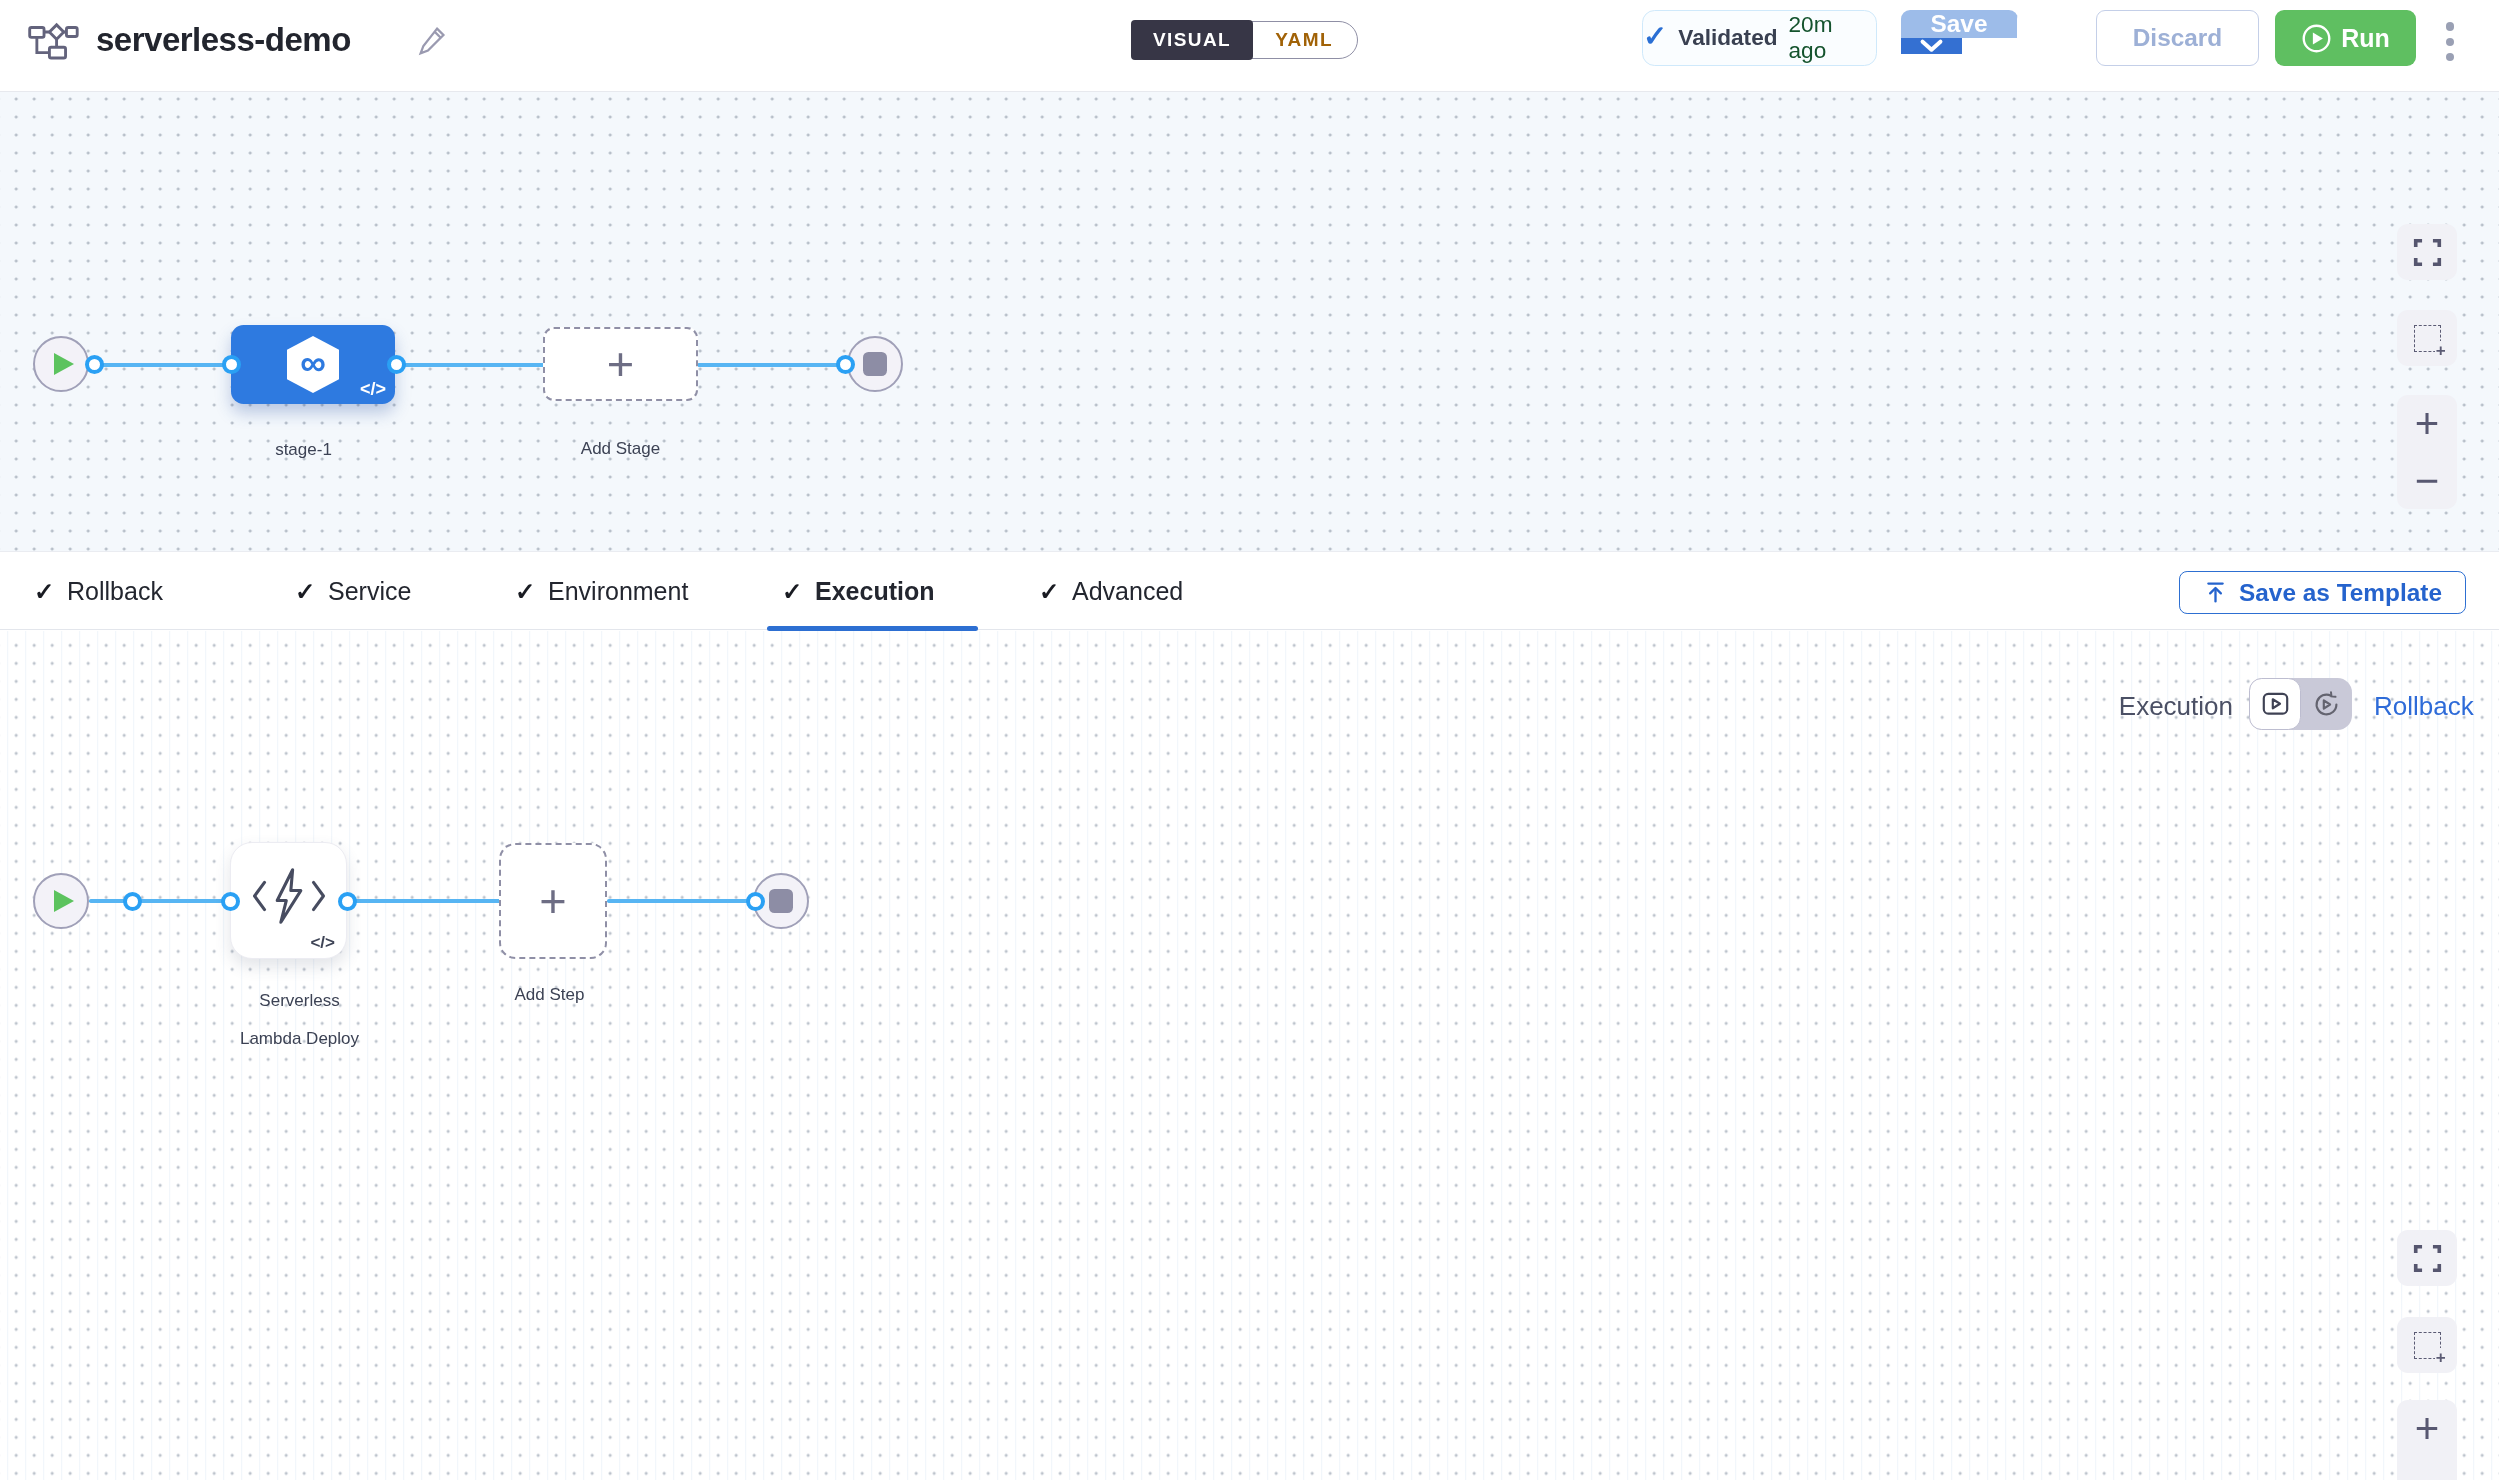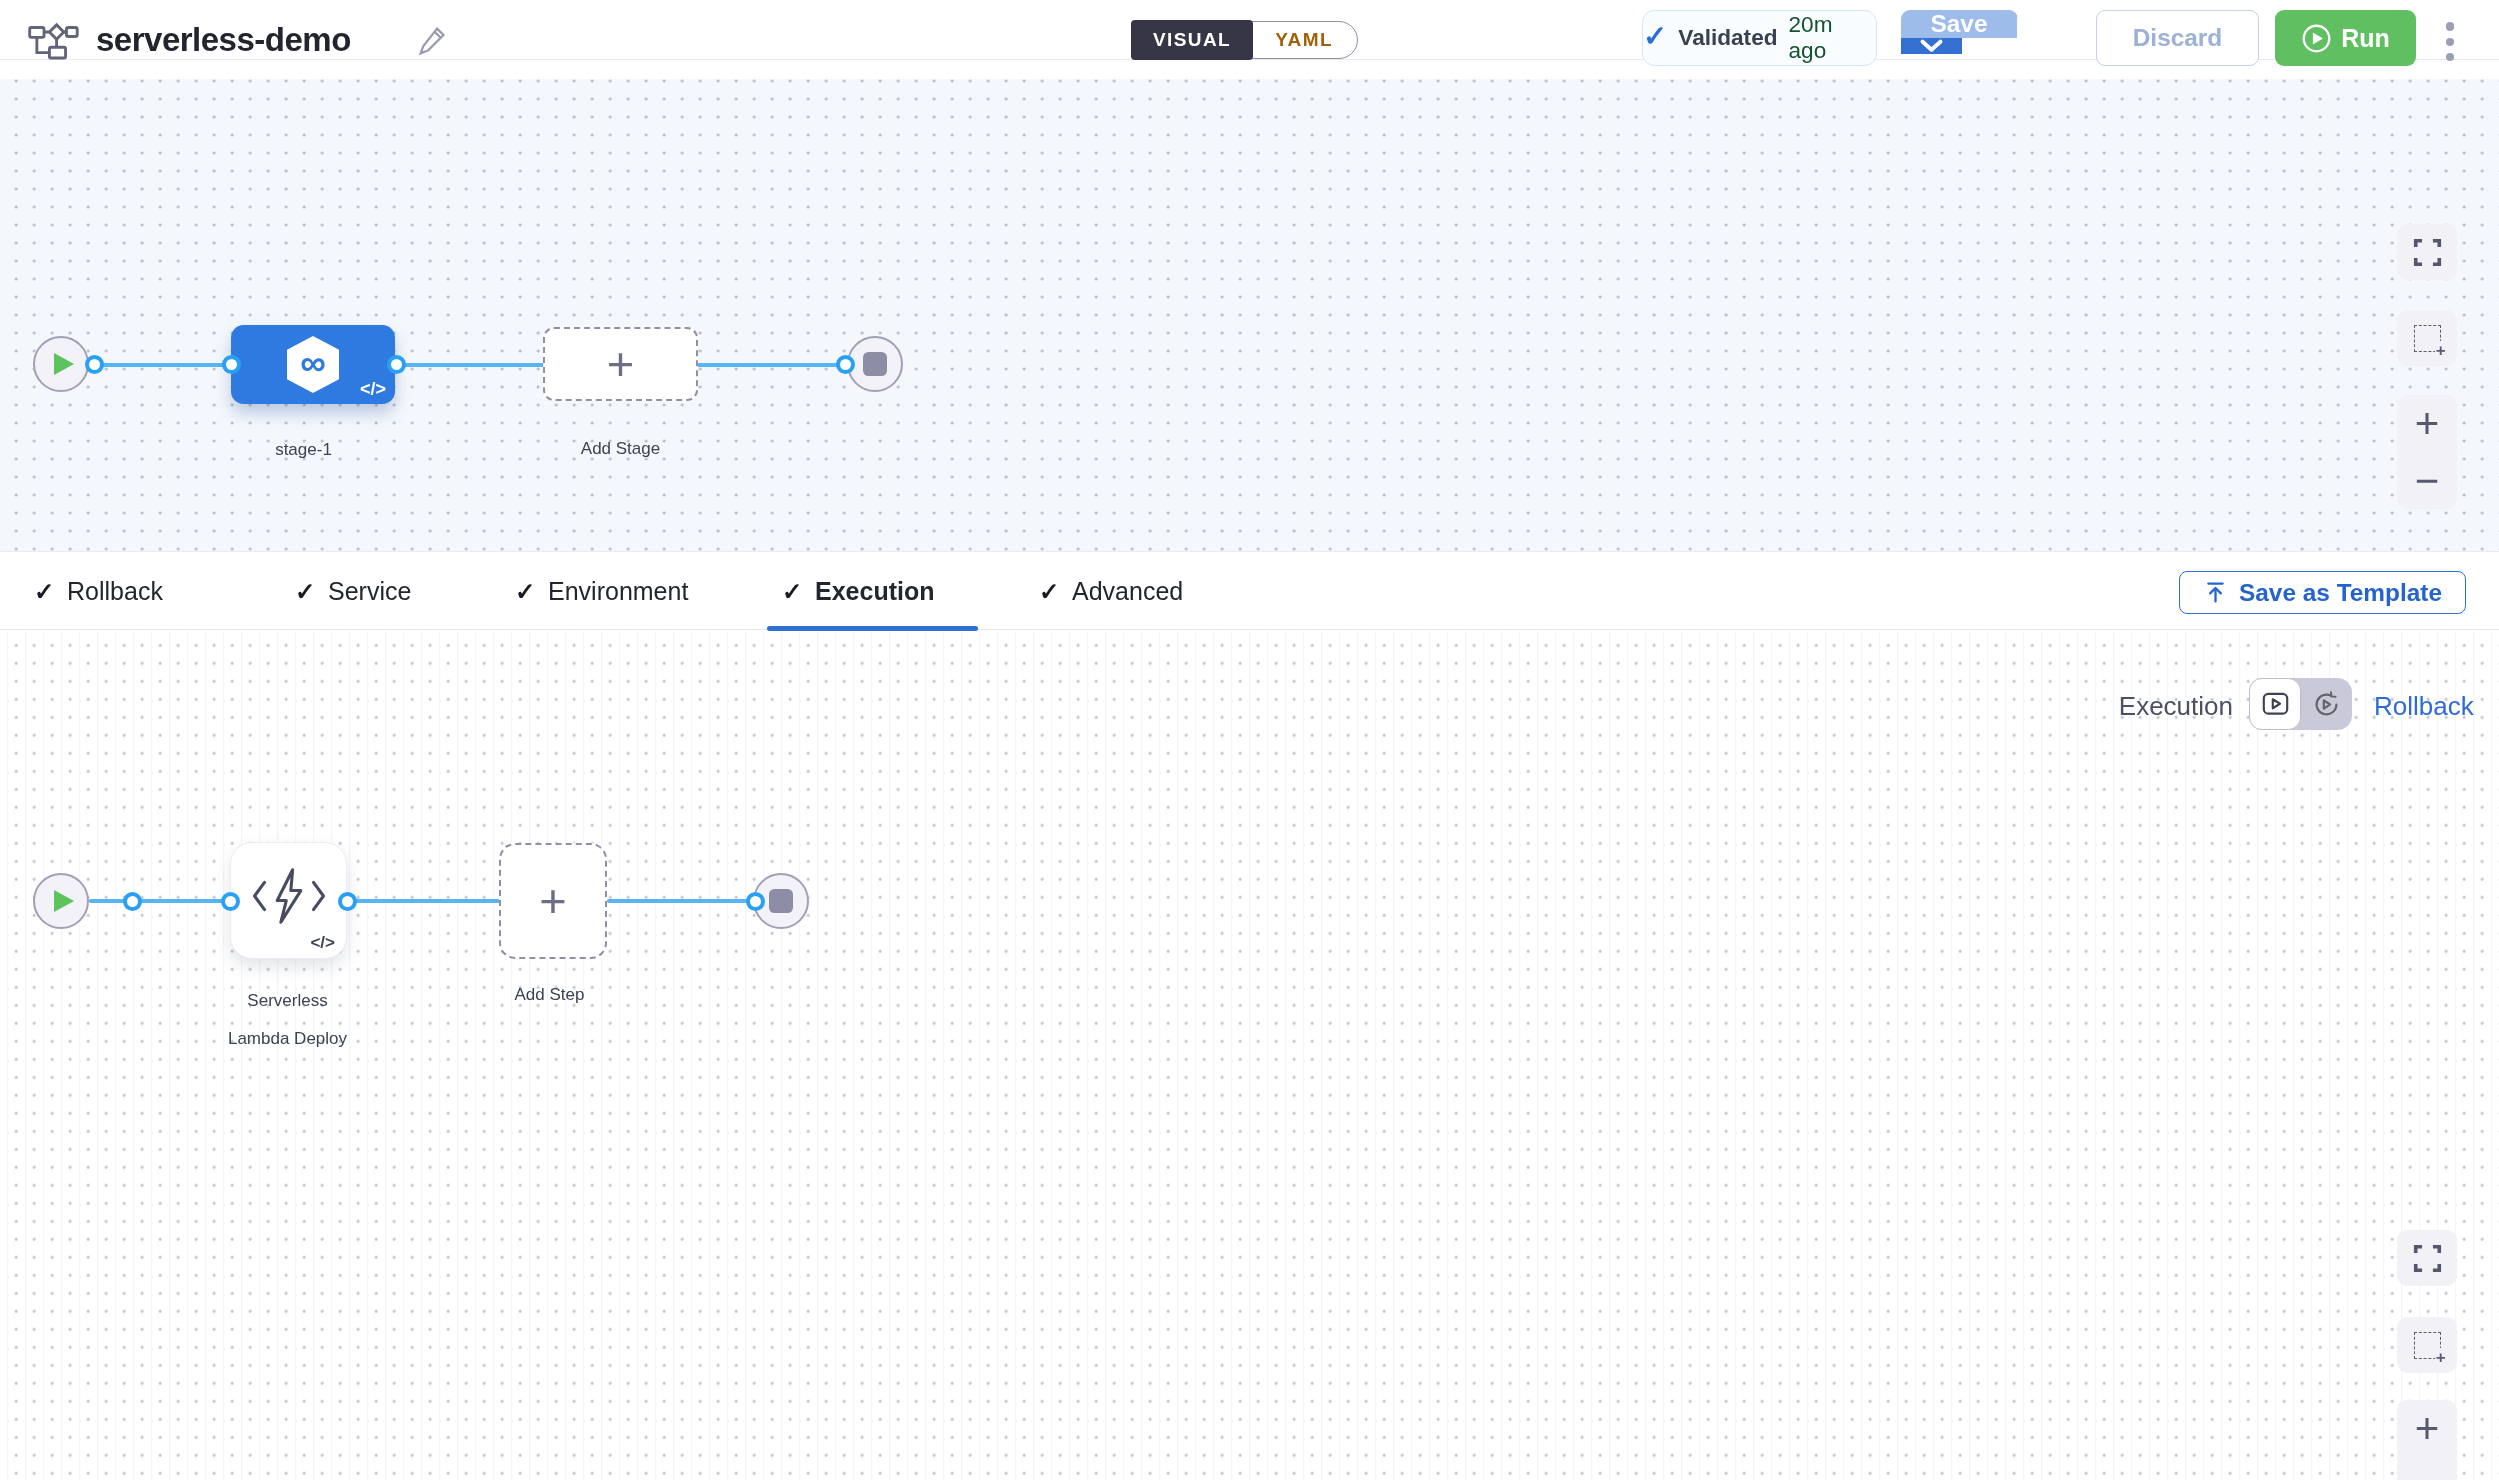--- a/index.html
+++ b/index.html
@@ -3,21 +3,21 @@
 <meta charset="utf-8">
 <style>
   * { margin:0; padding:0; box-sizing:border-box; }
   html,body { width:2500px; height:1481px; }
   body {
     position:relative; overflow:hidden; background:#ffffff;
     font-family:"Liberation Sans", sans-serif; color:#23262f;
   }
 
   
-  .hdr { position:absolute; left:0; top:0; width:2500px; height:60px; background:#fff;
+  .hdr { position:absolute; left:0; top:0; width:2500px; height:92px; background:#fff;
          border-bottom:0.9px solid #e7e9ee; z-index:6; }
   .hdr-icon { position:absolute; left:27px; top:20px; width:52px; height:42px; }
   .hdr-title { position:absolute; left:96px; top:0; height:79px; display:flex; align-items:center;
                font-size:33px; font-weight:bold; color:#22252e; letter-spacing:-0.5px; }
   .pencil { position:absolute; left:417px; top:23.5px; width:31px; height:33px; cursor:pointer; }
 
   .mode-toggle { position:absolute; left:1132px; top:21px; width:226px; height:38px;
                  border:1.8px solid #8f8fa5; border-radius:20px; background:#fff; display:flex; }
   .mode-seg { flex:1; display:flex; align-items:center; justify-content:center;
               font-size:19px; font-weight:bold; letter-spacing:1.4px; color:#a16207; cursor:pointer; }
@@ -305,21 +305,21 @@
   </div>
 
   <div class="add-box" style="left:499px; top:212px; width:108px; height:116px; border-radius:16.3px;">
     <span>+</span>
   </div>
 
   <div class="endcap" style="left:753px; top:242px;">
     <div class="stop-sq"></div>
   </div>
 
-  <div class="node-label" style="left:152px; top:351px; line-height:38px;">
+  <div class="node-label" style="left:164px; top:351px; line-height:38px;">
     <div>Serverless</div>
     <div>Lambda Deploy</div>
   </div>
   <div class="node-label" style="left:414px; top:354px;">Add Step</div>
 
   <div class="ctl" style="top:599px; height:56px;">
     <svg width="29" height="29" viewBox="0 0 32 32" fill="none" stroke="#56566f" stroke-width="4">
       <path d="M3 10 V3 H10"></path>
         <path d="M22 3 H29 V10"></path>
         <path d="M29 22 V29 H22"></path>

